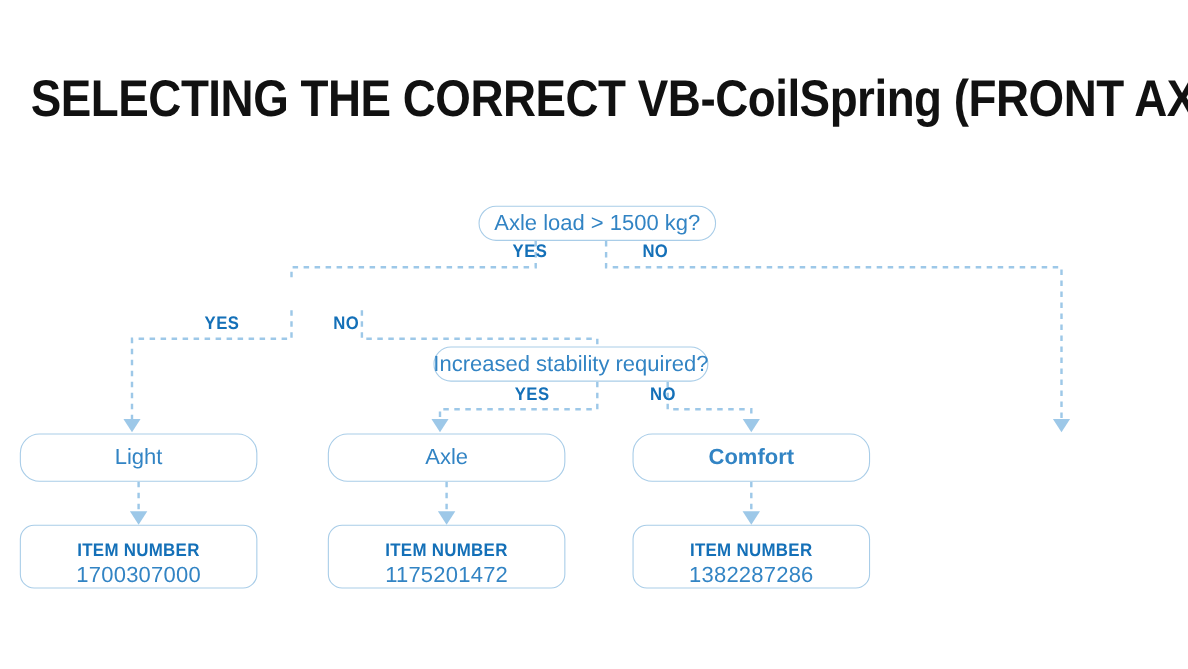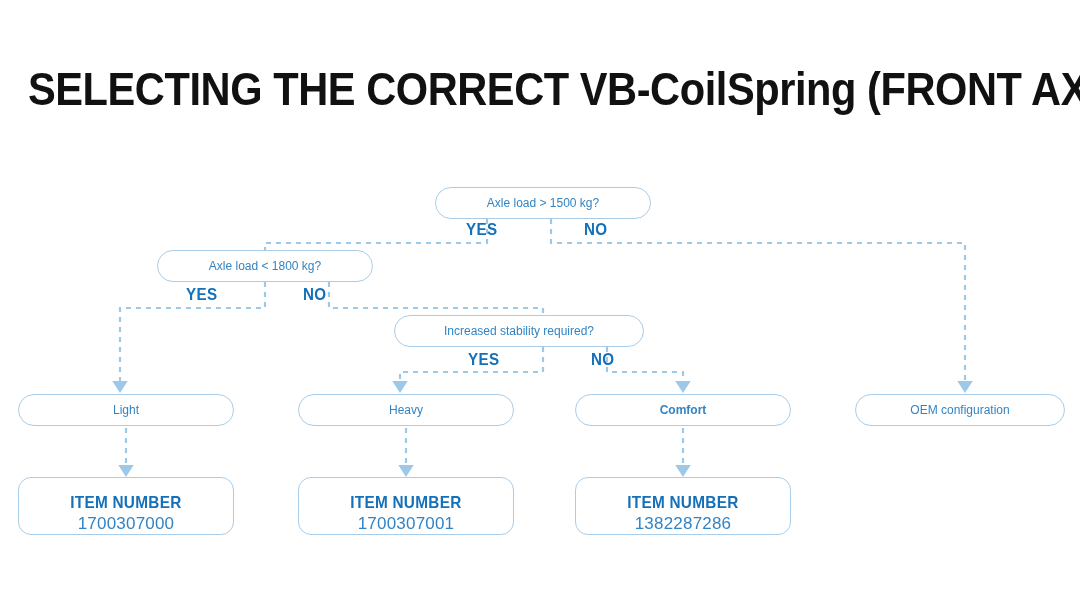--- a/index.html
+++ b/index.html
@@ -31,25 +31,25 @@
   .node{
     position:absolute;
     box-sizing:border-box;
     border:1.6px solid #a9cde8;
     background:#ffffff;
     border-radius:22px;
     display:flex;
     align-items:center;
     justify-content:center;
     color:#3284c4;
-    font-size:12px;
+    font-size:20px;
     white-space:nowrap;
   }
   .node.decision{height:32px;border-radius:18px;}
-  .node.result{height:32px;border-radius:18px;}
+  .node.result{height:44px;border-radius:18px;}
 
   .itembox{
     position:absolute;
     box-sizing:border-box;
     border:1.6px solid #a9cde8;
     background:#ffffff;
     border-radius:13px;
     display:flex;
     flex-direction:column;
     align-items:center;
@@ -58,21 +58,21 @@
   }
   .itembox .cap{
     font-weight:bold;
     font-size:16.5px;
     color:#1470b8;
     letter-spacing:0.3px;
     transform:scaleX(0.93);
     margin-bottom:2px;
   }
   .itembox .num{
-    font-size:17px;
+    font-size:20px;
     color:#3284c4;
     letter-spacing:0.2px;
   }
 
   .branch{
     position:absolute;
     font-weight:bold;
     font-size:16.5px;
     color:#1470b8;
     letter-spacing:0.4px;
@@ -111,41 +111,39 @@
       <path d="M126,428 L126,470" marker-end="url(#ah)"></path>
       <path d="M406,428 L406,470" marker-end="url(#ah)"></path>
       <path d="M683,428 L683,470" marker-end="url(#ah)"></path>
     </g>
   </svg>
 
   <div class="node decision" style="left:435px; top:187px; width:216px;">Axle load &gt; 1500 kg?</div>
   <div class="branch" style="left:466px; top:220px;">YES</div>
   <div class="branch" style="left:584px; top:220px;">NO</div>
 
-  <div class="node decision" style="left:157px; top:250px; width:216px;">Axle load &lt; 1800 kg?</div>
   <div class="branch" style="left:186px; top:285px;">YES</div>
   <div class="branch" style="left:303px; top:285px;">NO</div>
 
   <div class="node decision" style="left:394px; top:315px; width:250px;">Increased stability required?</div>
   <div class="branch" style="left:468px; top:350px;">YES</div>
   <div class="branch" style="left:591px; top:350px;">NO</div>
 
   <div class="node result" style="left:18px; top:394px; width:216px;">Light</div>
-  <div class="node result" style="left:298px; top:394px; width:216px;">Heavy</div>
+  <div class="node result" style="left:298px; top:394px; width:216px;">Axle</div>
   <div class="node result" style="left:575px; top:394px; width:216px;font-weight:bold;">Comfort</div>
-  <div class="node result" style="left:855px; top:394px; width:210px;">OEM configuration</div>
 
   <div class="itembox" style="left:18px; top:477px; width:216px; height:58px;">
     <div class="cap">ITEM NUMBER</div>
     <div class="num">1700307000</div>
   </div>
 
   <div class="itembox" style="left:298px; top:477px; width:216px; height:58px;">
     <div class="cap">ITEM NUMBER</div>
-    <div class="num">1700307001</div>
+    <div class="num">1175201472</div>
   </div>
 
   <div class="itembox" style="left:575px; top:477px; width:216px; height:58px;">
     <div class="cap">ITEM NUMBER</div>
     <div class="num">1382287286</div>
   </div>
 
 </div>
 
 </body></html>

